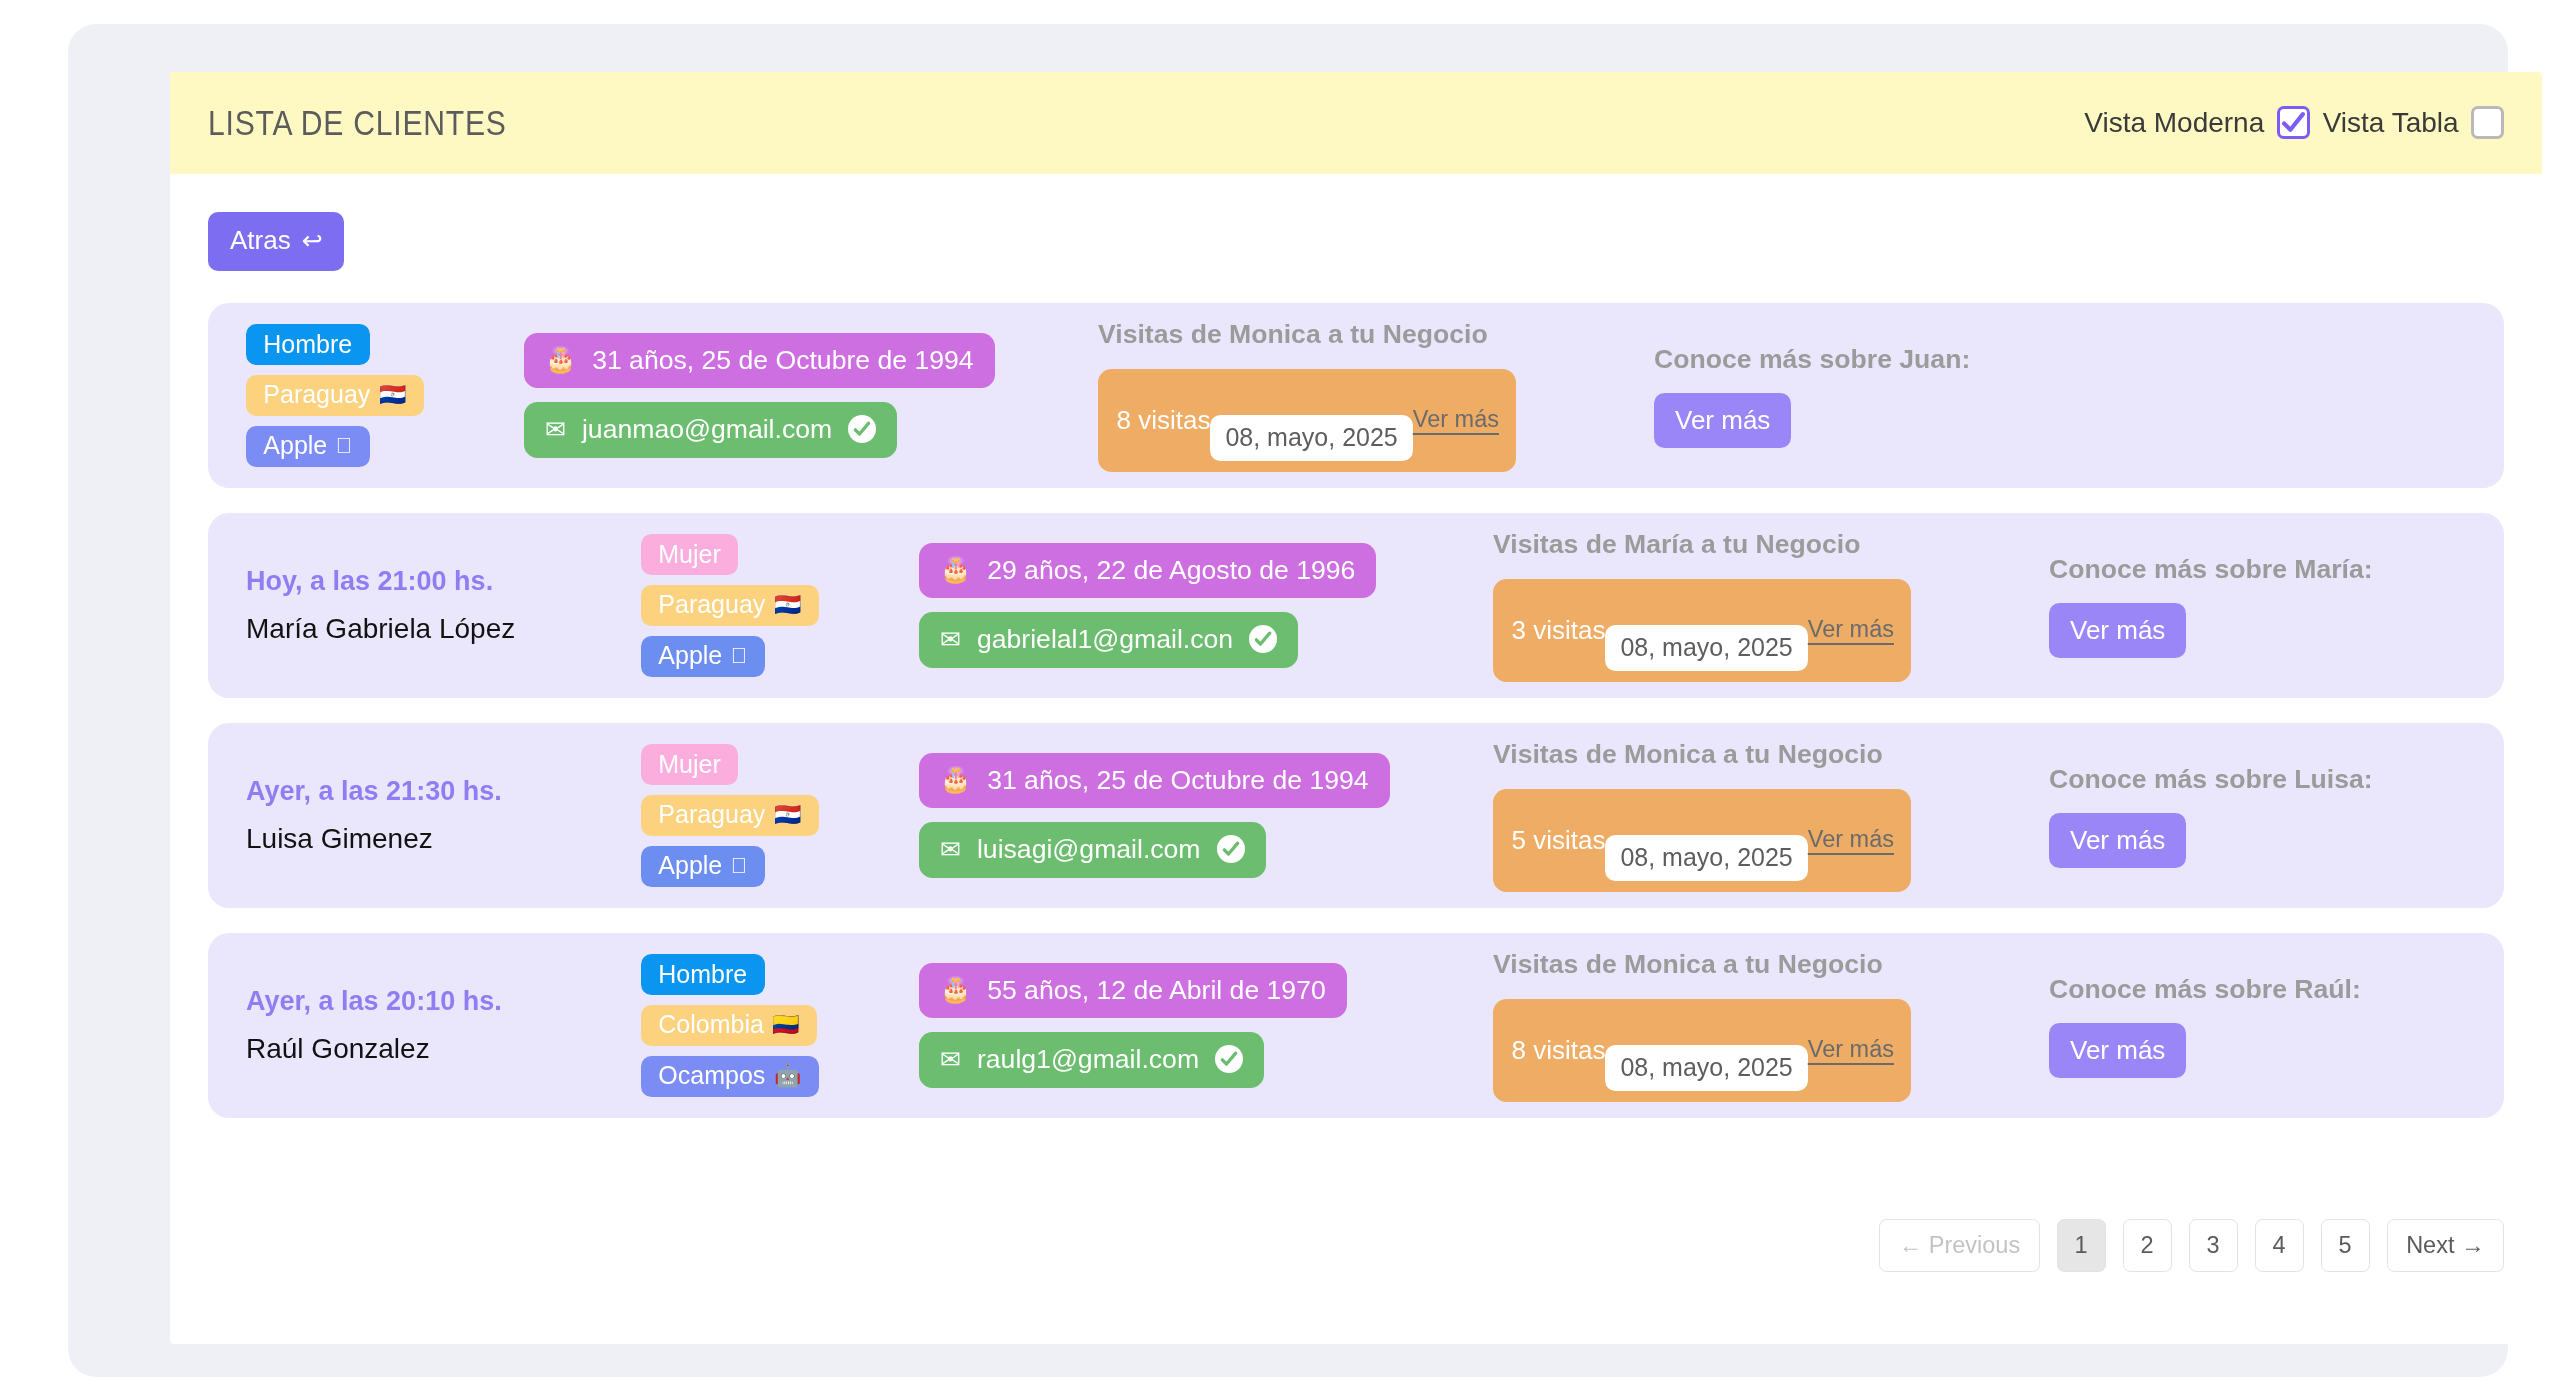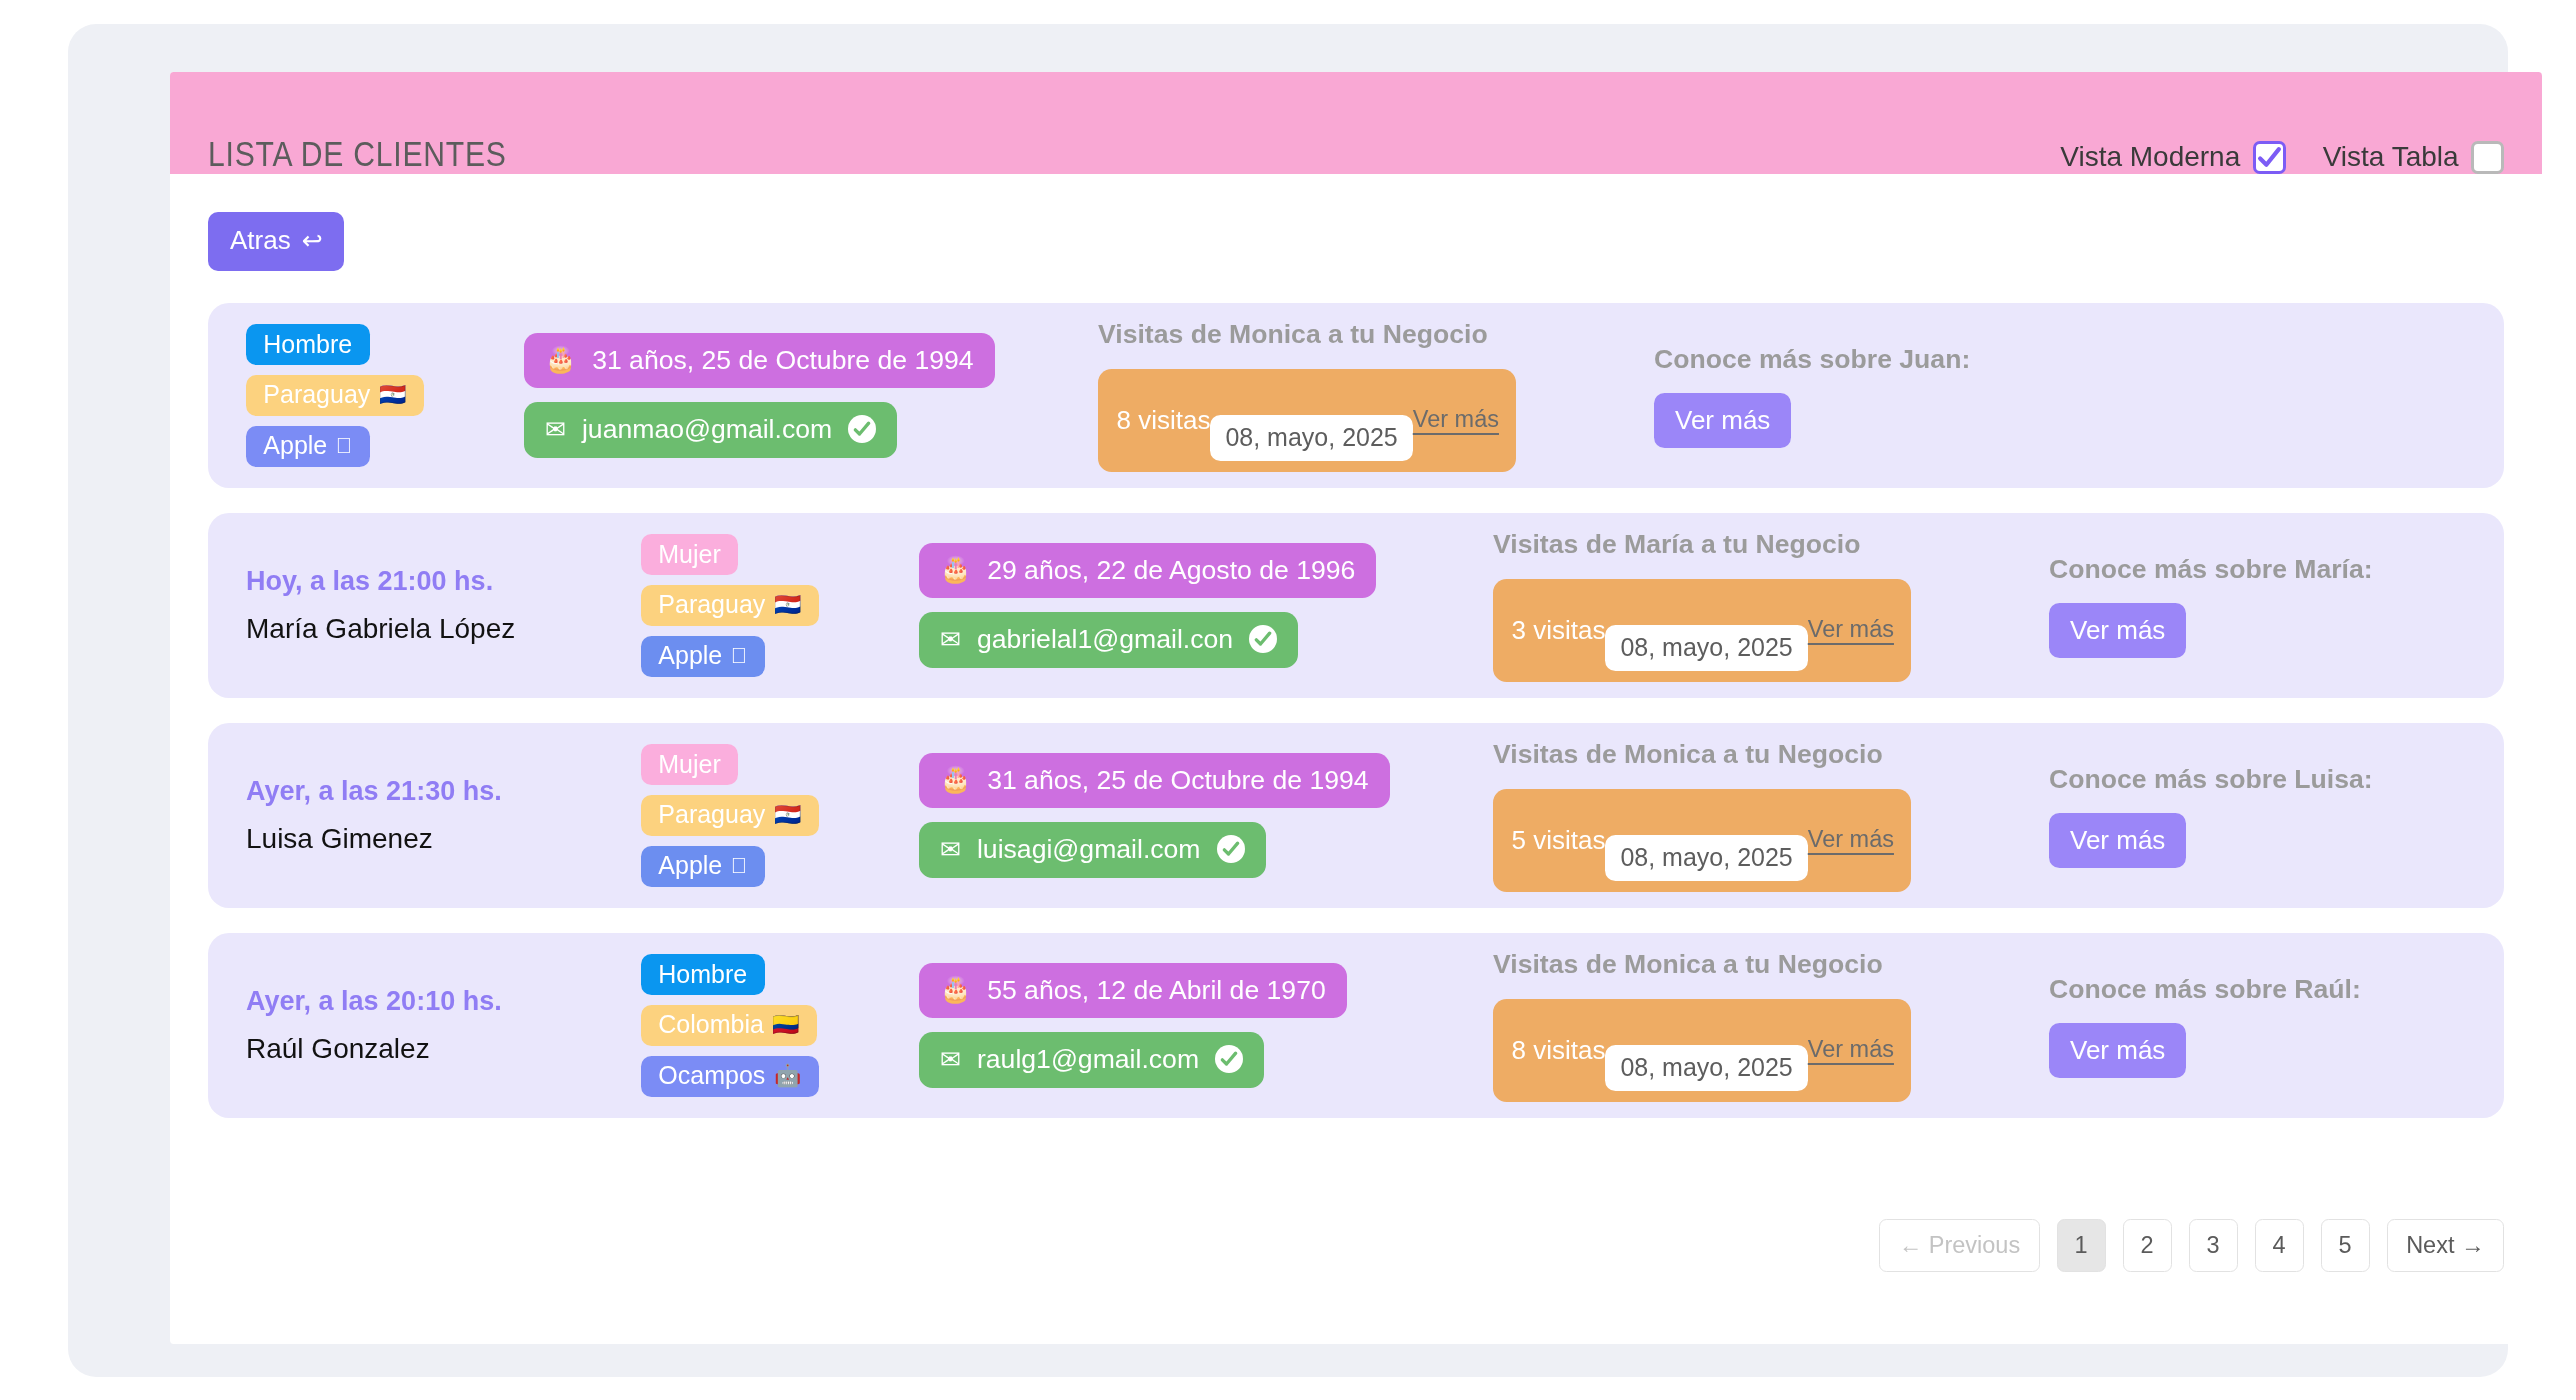--- a/index.html
+++ b/index.html
@@ -20,35 +20,35 @@
     position: absolute;
     left: 102px; top: 48px;
     width: 2372px; height: 1272px;
     background: #ffffff;
     border-radius: 3.7px;
     overflow: hidden;
   }
   
   .header {
     height: 102px;
-    background: #f9a8d4;
+    background: #fef9c3;
     display: flex;
-    align-items: flex-end;
+    align-items: center;
     justify-content: space-between;
     padding: 0 38px 0 38px;
   }
   .page-title {
     font-size: 35px;
     color: #5c5c5c;
     letter-spacing: 0.9px;
     font-weight: 400;
     transform: scaleX(0.86);
     transform-origin: left center;
   }
-  .view-toggles { display: flex; align-items: center; gap: 37px; }
+  .view-toggles { display: flex; align-items: center; gap: 13px; }
   .toggle { display: flex; align-items: center; gap: 12.4px; }
   .toggle-label { font-size: 28px; color: #3a3a3a; }
   .cbox {
     width: 33px; height: 33px;
     border-radius: 6.8px;
     background: #ffffff;
     display: flex; align-items: center; justify-content: center;
   }
   .cbox.on  { border: 3.1px solid #7c5cf5; }
   .cbox.off { border: 3.1px solid #b9b9b9; }

